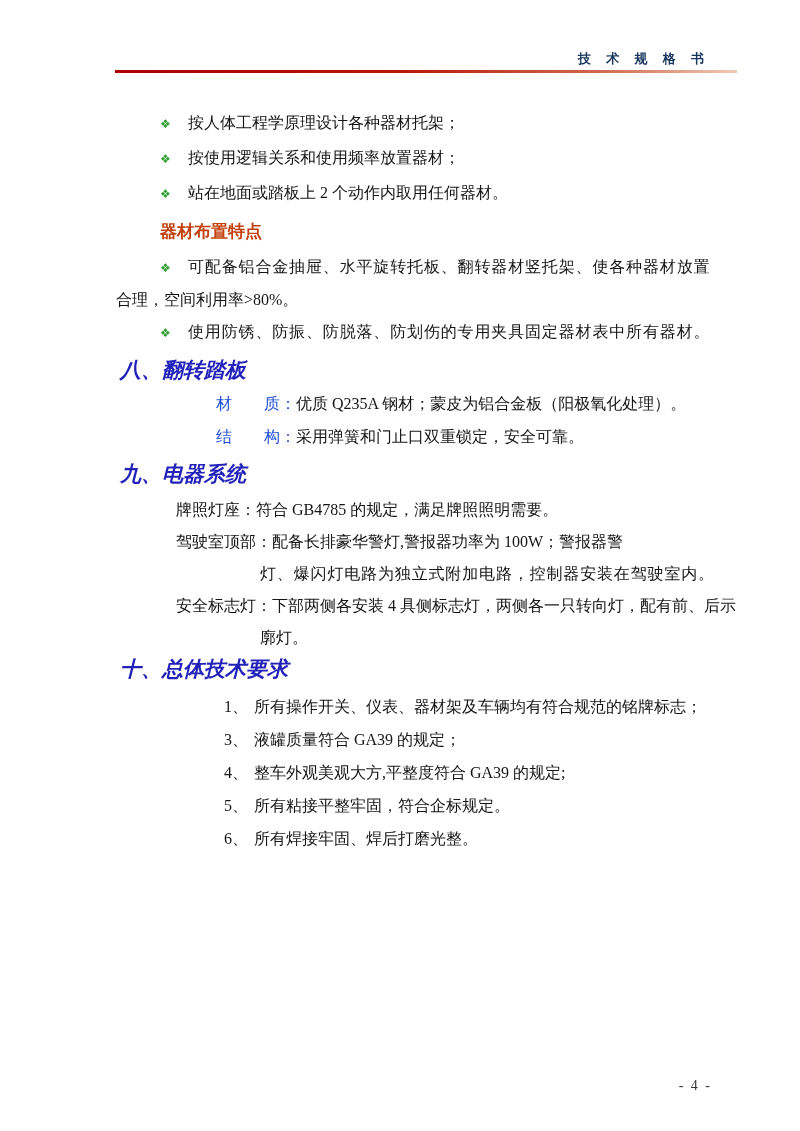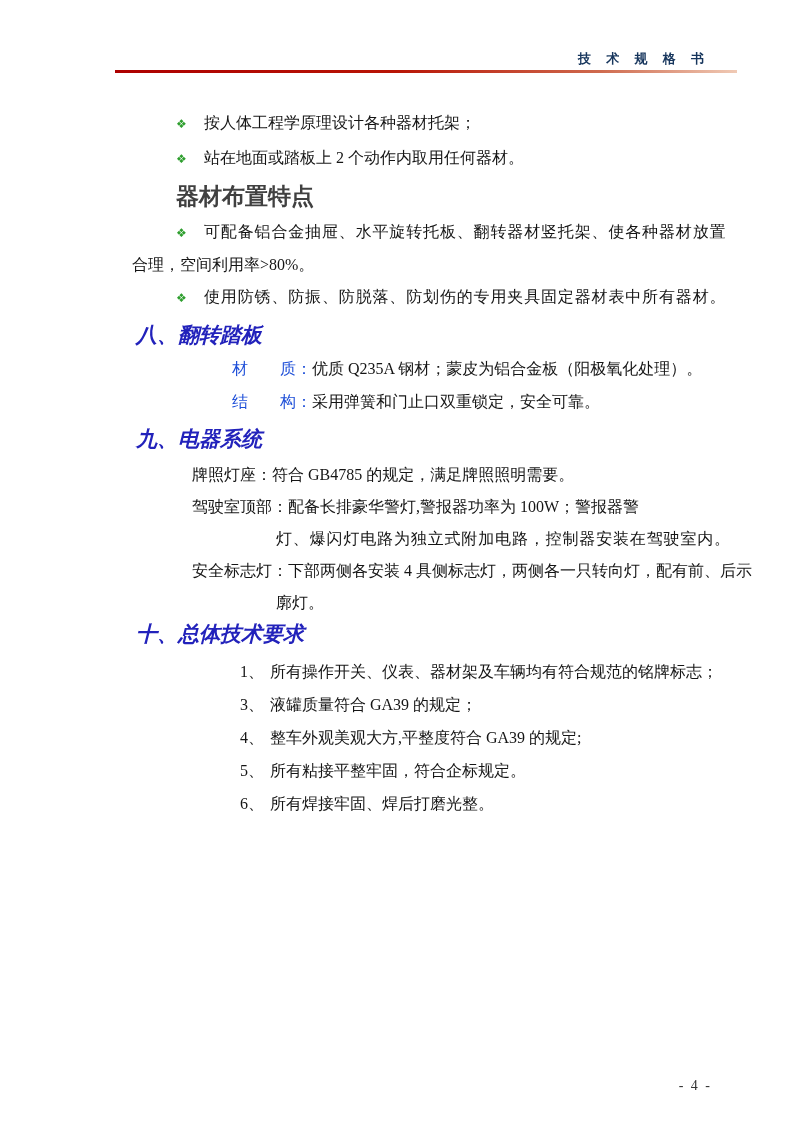--- a/index.html
+++ b/index.html
@@ -15,33 +15,33 @@
     position:absolute; top:50px; right:90px;
     font-size:13px; font-weight:bold; color:#17365d;
     letter-spacing:6px;
     font-family:"Liberation Serif","DejaVu Serif",serif;
   }
   .header-rule {
     position:absolute; top:70px; left:115px; width:622px; height:3px;
     background:linear-gradient(to right,#ad0000 0%,#b81405 45%,#cf6a4e 78%,#f0cab5 100%);
   }
   
-  .content { position:absolute; top:0; left:16px; right:0; }
+  .content { position:absolute; top:0; left:0; right:0; }
   .bullet-line { margin-left:160px; line-height:33px; white-space:nowrap; }
   .bullet-icon {
     display:inline-block; width:28px; color:#2e9e2e;
     font-family:"DejaVu Sans",sans-serif; font-size:12px;
   }
   .wrap-cont { margin-left:116px; line-height:32px; white-space:nowrap; }
   .eb { line-height:32px; }
   .stretch { letter-spacing:0.85px; }
 
   .equip-title {
     margin-top:10px; margin-left:160px; line-height:22px;
-    font-size:23px; font-weight:bold; color:#404040;
+    font-size:17px; font-weight:bold; color:#c2410c;
   }
   .top-bullets { margin-top:106px; }
   .equip-bullets { margin-top:8px; }
 
   .sec-head {
     margin-left:120px; line-height:26px; font-size:21px; font-weight:bold;
     font-style:italic; color:#2222bb; white-space:nowrap;
   }
   .sec-head .sec-num { display:inline-block; width:42px; font-style:italic; }
   .h8 { margin-top:8px; }
@@ -72,20 +72,23 @@
 <div class="page">
 
   <div class="header-title">技 术 规 格 书</div>
   <div class="header-rule"></div>
 
   <div class="content">
 
     <div class="top-bullets">
       <div class="bullet-line">
         <span class="bullet-icon">❖</span><span>按人体工程学原理设计各种器材托架；</span>
+      </div>
+      <div class="bullet-line">
+        <span class="bullet-icon">❖</span><span>按使用逻辑关系和使用频率放置器材；</span>
       </div>
       <div class="bullet-line">
         <span class="bullet-icon">❖</span><span>站在地面或踏板上 2 个动作内取用任何器材。</span>
       </div>
     </div>
 
     <div class="equip-title">器材布置特点</div>
 
     <div class="equip-bullets">
       <div class="bullet-line eb">

